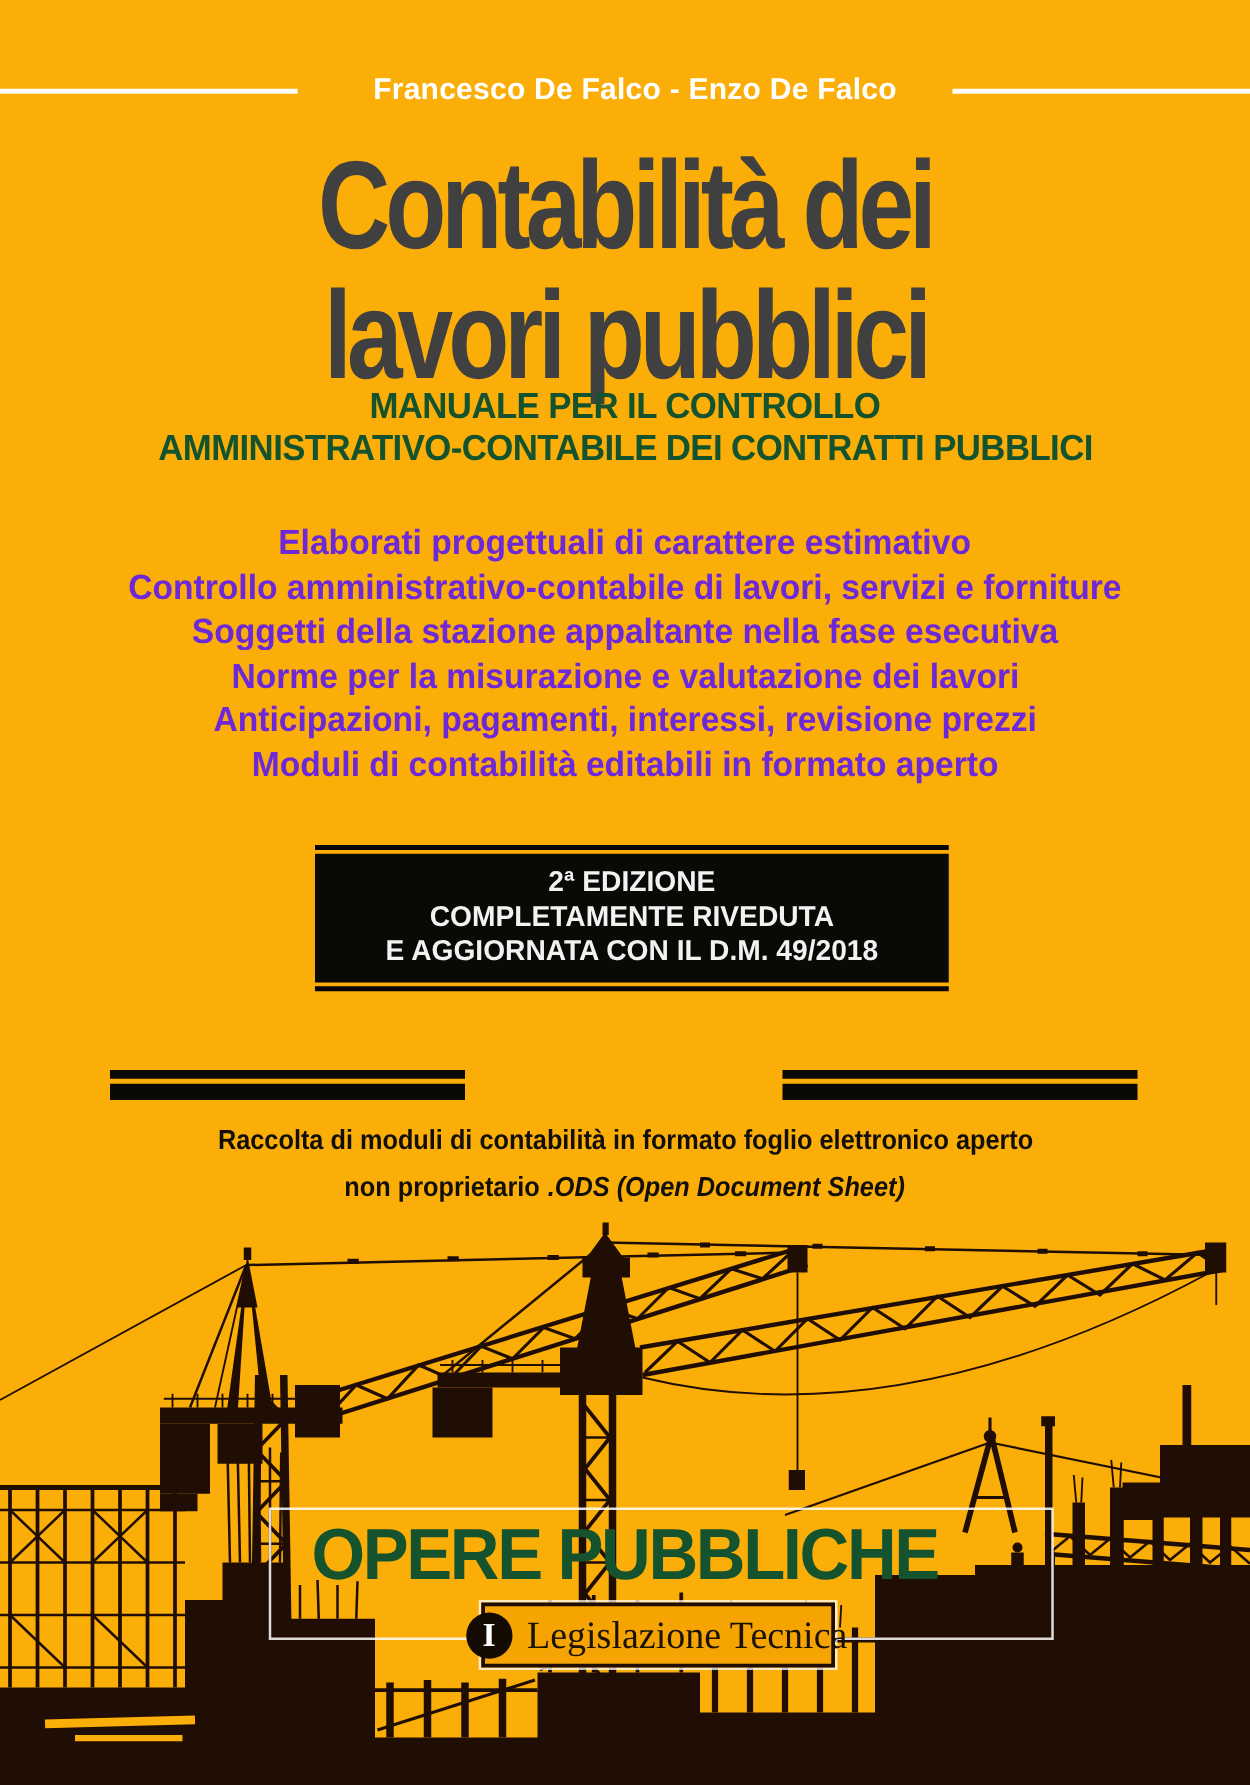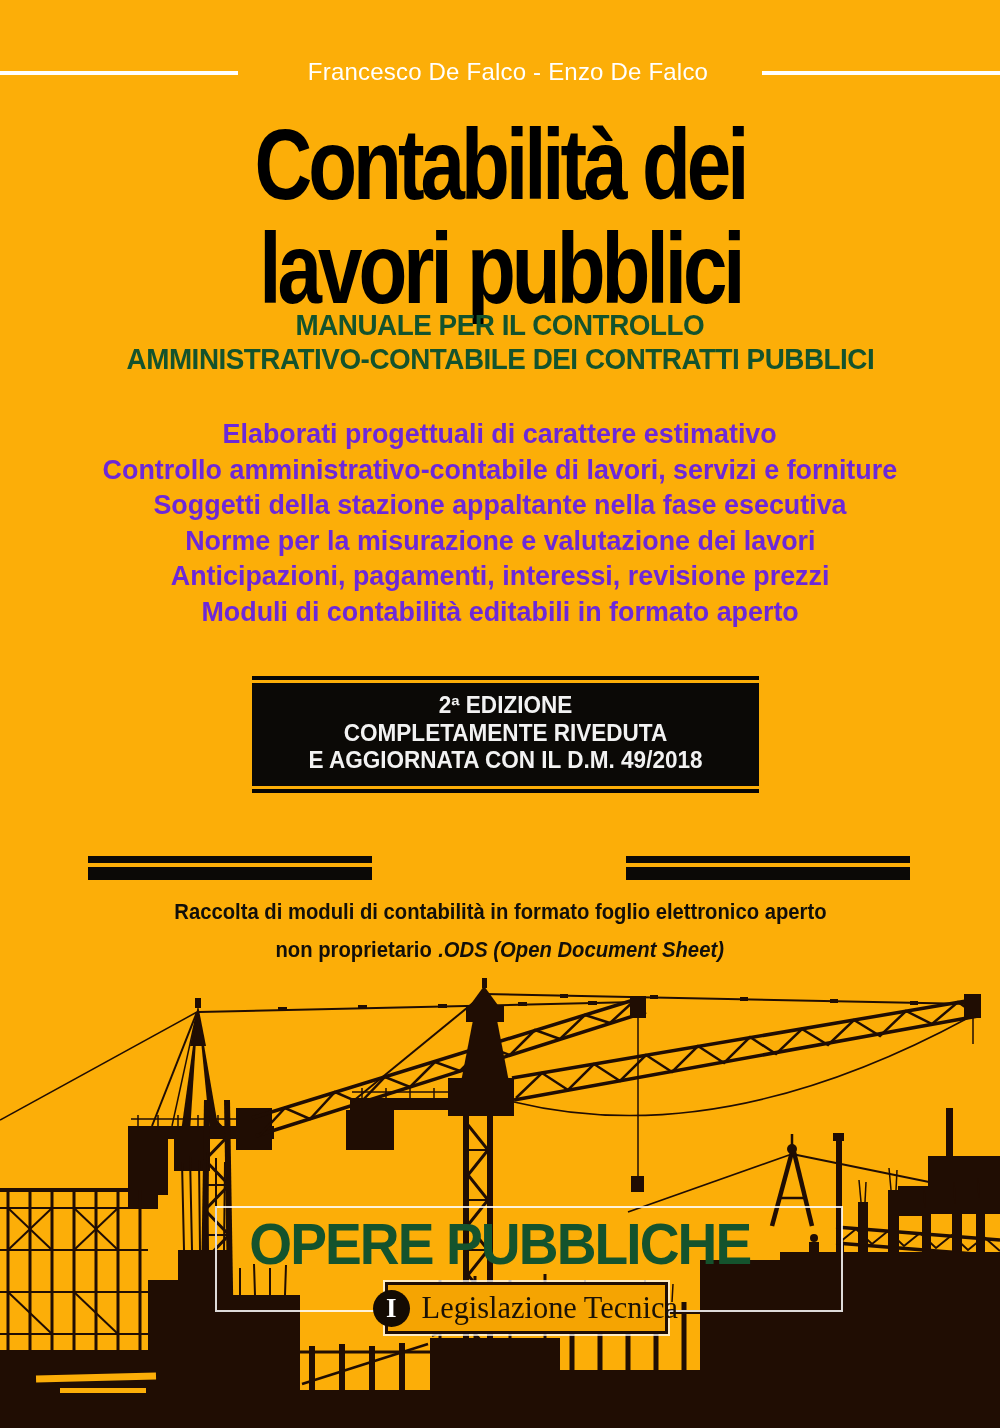--- a/index.html
+++ b/index.html
@@ -6,27 +6,27 @@
   .cover{
     position:relative;width:1000px;height:1428px;overflow:hidden;
     background:#FCAE08;
     font-family:"Liberation Sans",sans-serif;
   }
   .abs{position:absolute;}
   .ctr{left:0;right:0;text-align:center;}
   .cx{display:inline-block;transform-origin:center;}
 
   
-  .authors{top:58px;color:#fff;font-weight:normal;font-size:24px;letter-spacing:0.2px;margin-left:16px;}
+  .authors{top:58px;color:#fff;font-weight:bold;font-size:24px;letter-spacing:0.2px;margin-left:16px;}
   .author-line{top:71px;height:4px;background:#fff;}
   .author-line.l{left:0;width:238px;}
   .author-line.r{left:762px;width:238px;}
 
   
-  .title{top:112px;color:#000000;font-weight:bold;font-size:100px;line-height:104px;letter-spacing:-5px;}
+  .title{top:112px;color:#404040;font-weight:bold;font-size:100px;line-height:104px;letter-spacing:-5px;}
   .title .cx{transform:scaleX(0.80);}
 
   
   .subtitle{top:308px;color:#14532d;font-weight:bold;font-size:29px;line-height:34px;letter-spacing:-0.5px;}
   .subtitle .cx{transform:scaleX(0.96);}
 
   
   .topics{top:416px;color:#6d28d9;font-weight:bold;font-size:28px;line-height:35.5px;}
   .topics .cx{transform:scaleX(0.96);}
 

